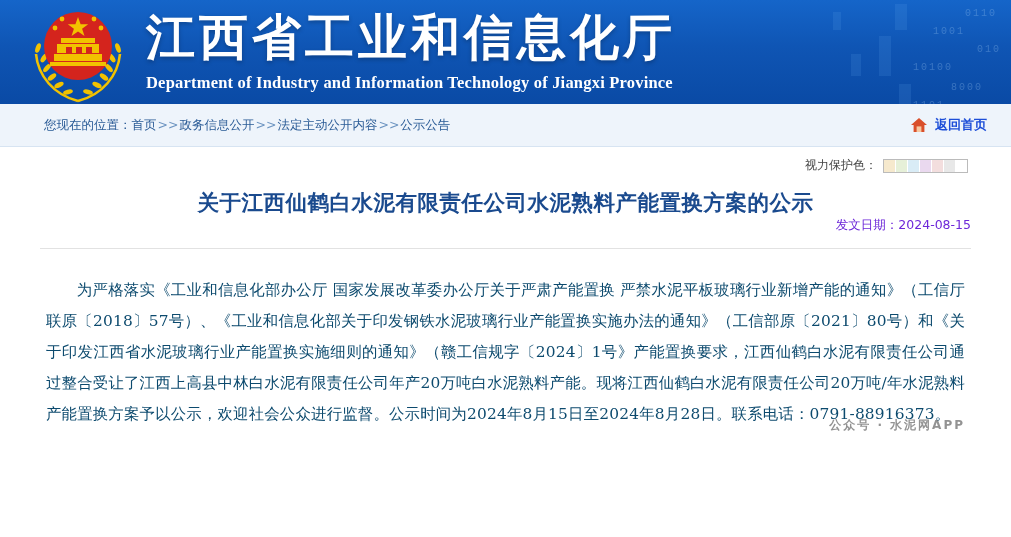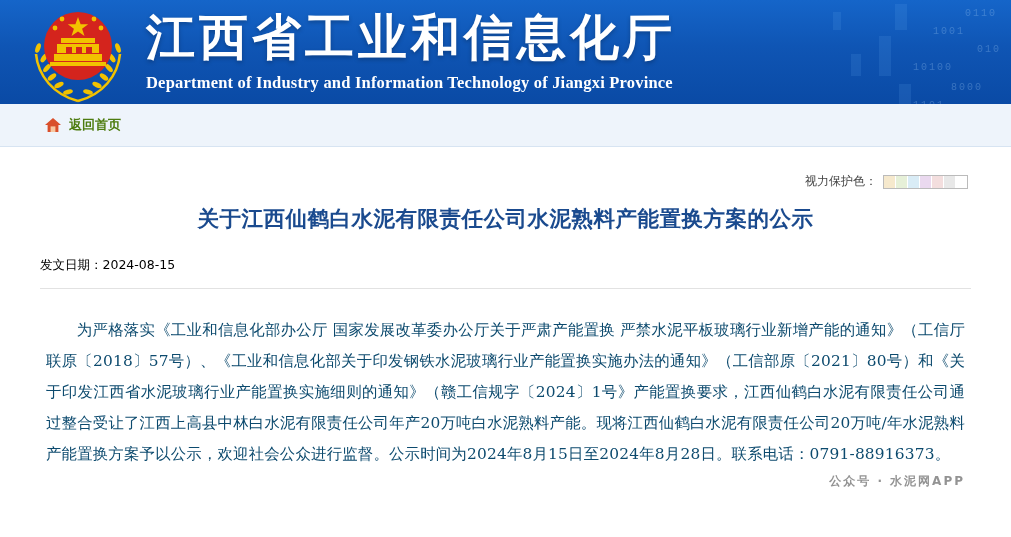--- a/index.html
+++ b/index.html
@@ -104,31 +104,31 @@
   }
   .crumb a {
     color: #2a5b96;
     text-decoration: none;
   }
   .crumb .sep { color: #6b93c0; padding: 0 1px; }
   .home-link {
     display: flex;
     align-items: center;
     gap: 7px;
-    color: #4d7c0f;
+    color: #1d4ed8;
     font-size: 13px;
     font-weight: bold;
     font-family: "DejaVu Sans", sans-serif;
     cursor: pointer;
   }
   .home-icon svg { display: block; }
 
   
   .content {
-    padding: 16px 40px;
+    padding: 0 40px;
     position: relative;
   }
   .eye-row {
     display: flex;
     align-items: center;
     justify-content: flex-end;
     gap: 6px;
     padding: 10px 3px 0 0;
     font-size: 12px;
     color: #444;
@@ -146,24 +146,23 @@
   .doc-title {
     text-align: center;
     color: #1a4a8e;
     font-size: 21.5px;
     font-weight: bold;
     letter-spacing: 0.5px;
     margin: 14px 0 0 0;
     font-family: "DejaVu Sans", sans-serif;
   }
   .doc-date {
-    text-align: left;
-    color: #000000;
+    text-align: right;
+    color: #6d28d9;
     font-size: 12.5px;
-    margin-top: 24px;
     font-family: "DejaVu Sans", sans-serif;
   }
   .divider {
     border-bottom: 1px solid #e2e2e2;
     margin: 14px 0 0 0;
   }
 
   .body-text {
     margin: 26px 6px 0 6px;
     font-size: 15.4px;
@@ -259,20 +258,23 @@
       </svg>
     </div>
     <div class="title-block">
       <div class="title-cn">江西省工业和信息化厅</div>
       <div class="title-en">Department of Industry and Information Technology of Jiangxi Province</div>
     </div>
   </div>
 </div>
 
 <div class="crumb-wrap">
+  <div class="crumb">
+    <span>您现在的位置：</span><a href="#">首页</a><span class="sep">&gt;&gt;</span><a href="#">政务信息公开</a><span class="sep">&gt;&gt;</span><a href="#">法定主动公开内容</a><span class="sep">&gt;&gt;</span><a href="#">公示公告</a>
+  </div>
   <div class="home-link">
     <span class="home-icon">
       <svg viewBox="0 0 18 16" width="18" height="16" aria-hidden="true">
         <path d="M9 1 L17 8 H14.4 V15 H3.6 V8 H1 Z" fill="#d94f2b"></path>
         <rect x="6.6" y="9.4" width="4.8" height="5.6" fill="#f7c7a0"></rect>
       </svg>
     </span>
     <span>返回首页</span>
   </div>
 </div>

